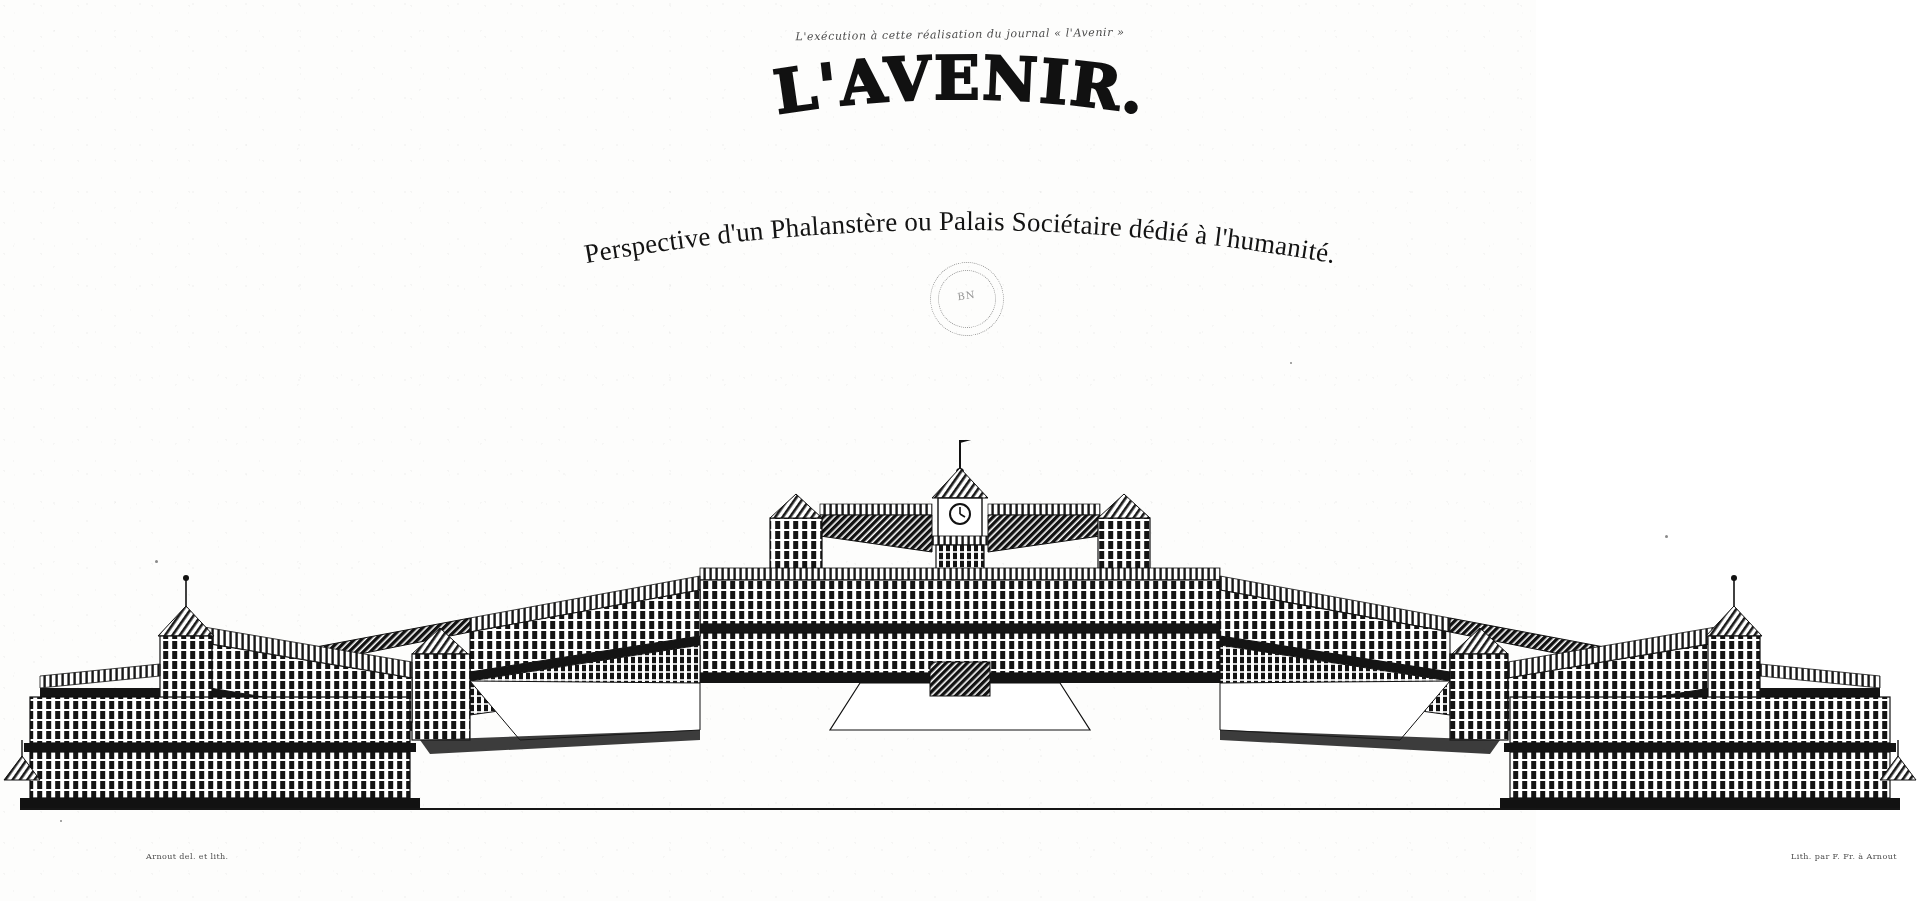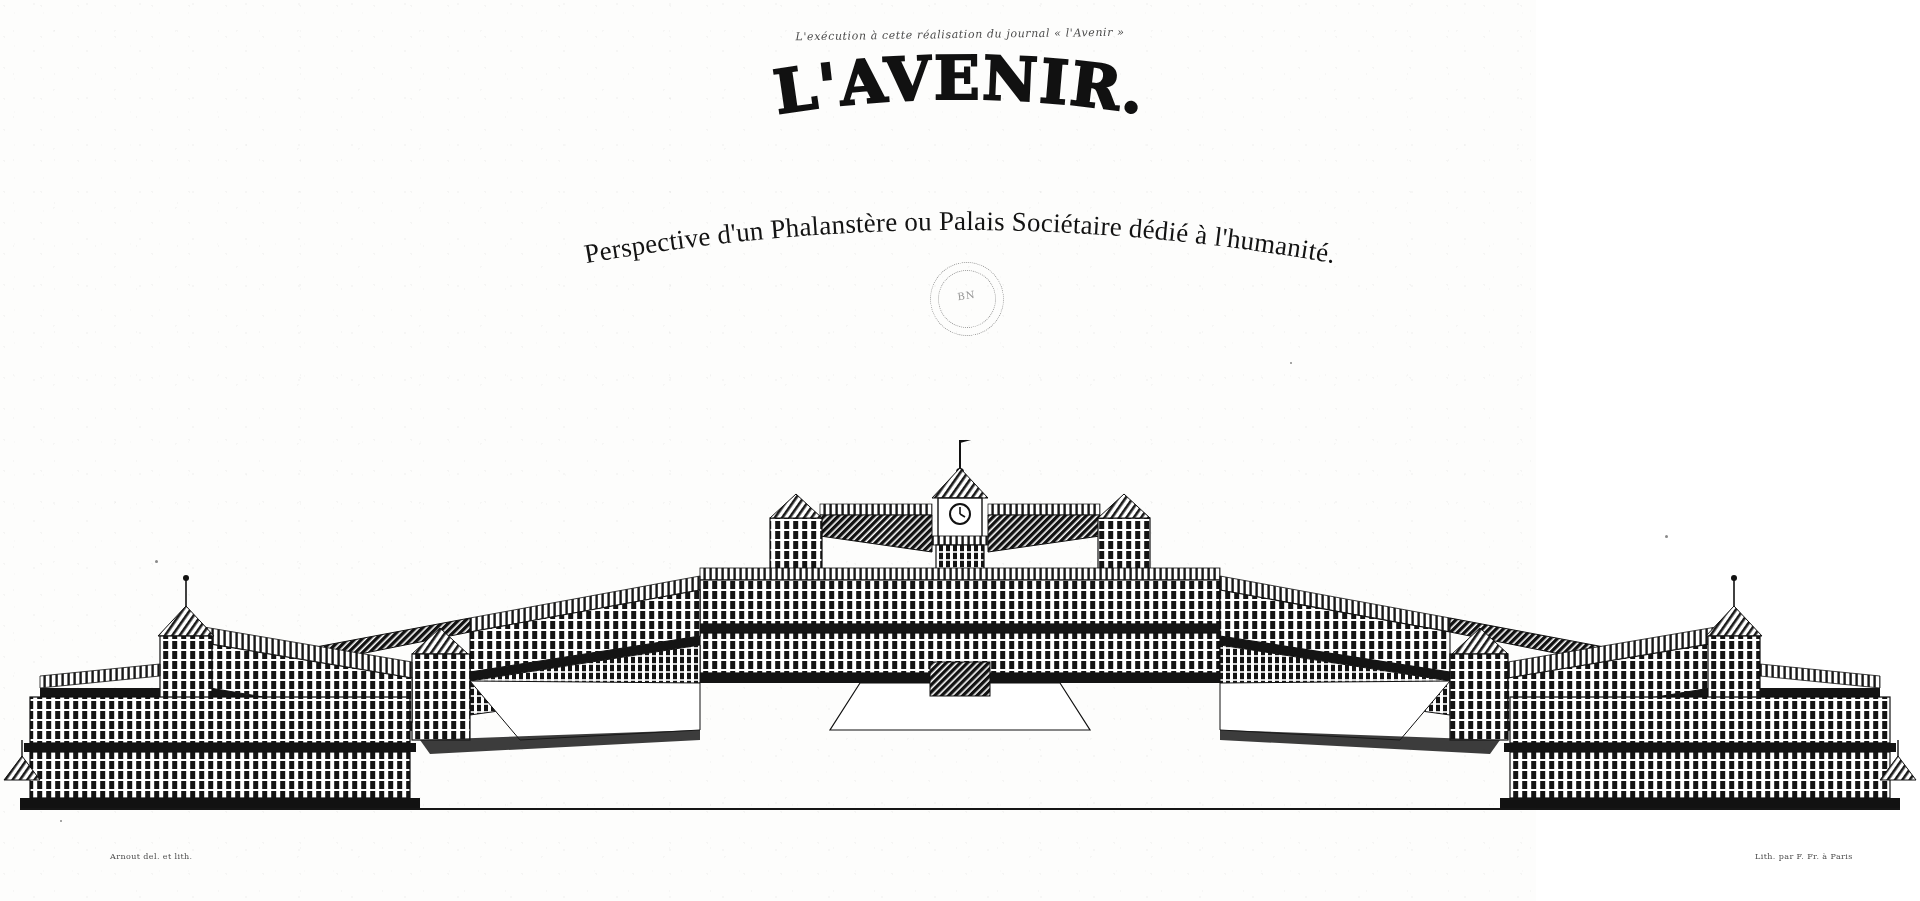--- a/index.html
+++ b/index.html
@@ -132,20 +132,21 @@
 
   
   .credit {
     position: absolute;
     font-family: "DejaVu Serif", serif;
     font-size: 8px;
     letter-spacing: 0.4px;
     color: #2d2d2d;
     opacity: 0.85;
     white-space: nowrap;
+    margin-left: 36px;
   }
   .credit-left  { left: 110px; top: 852px; }
   .credit-right { left: 1755px; top: 852px; }
 </style>
 </head>
 <body>
 
 <div id="page">
 
   <div class="grain"></div>
@@ -336,15 +337,15 @@
 
         <polygon points="420,300 700,290 700,300 430,314" fill="#1a1a1a" opacity="0.85"></polygon>
         <polygon points="1500,300 1220,290 1220,300 1490,314" fill="#1a1a1a" opacity="0.85"></polygon>
 
         <line x1="20" y1="369" x2="1900" y2="369" stroke="#161616" stroke-width="2"></line>
       </g>
     </svg>
   </div>
 
   <div class="credit credit-left">Arnout del. et lith.</div>
-  <div class="credit credit-right">Lith. par F. Fr. à Paris</div>
+  <div class="credit credit-right">Lith. par F. Fr. à Arnout</div>
 
 </div>
 
 </body></html>

